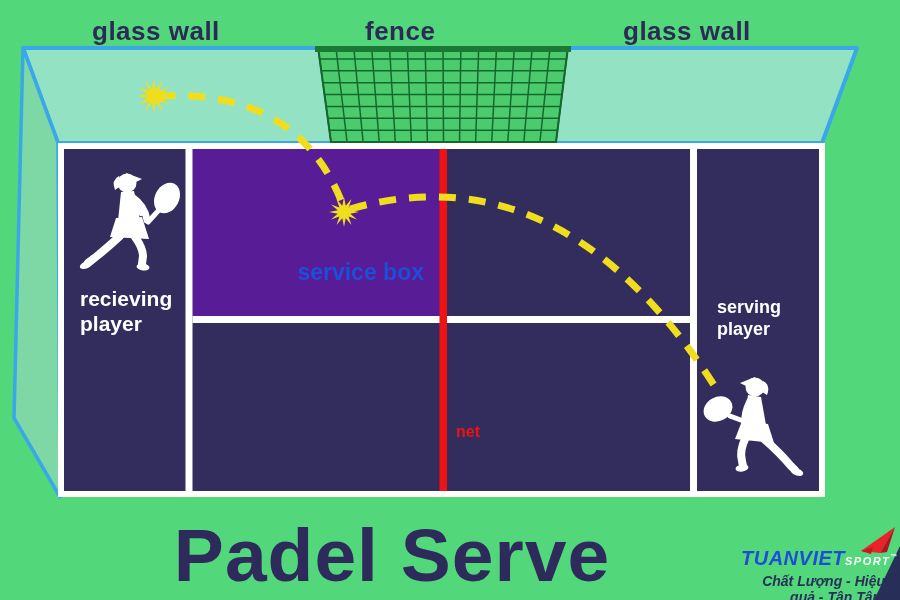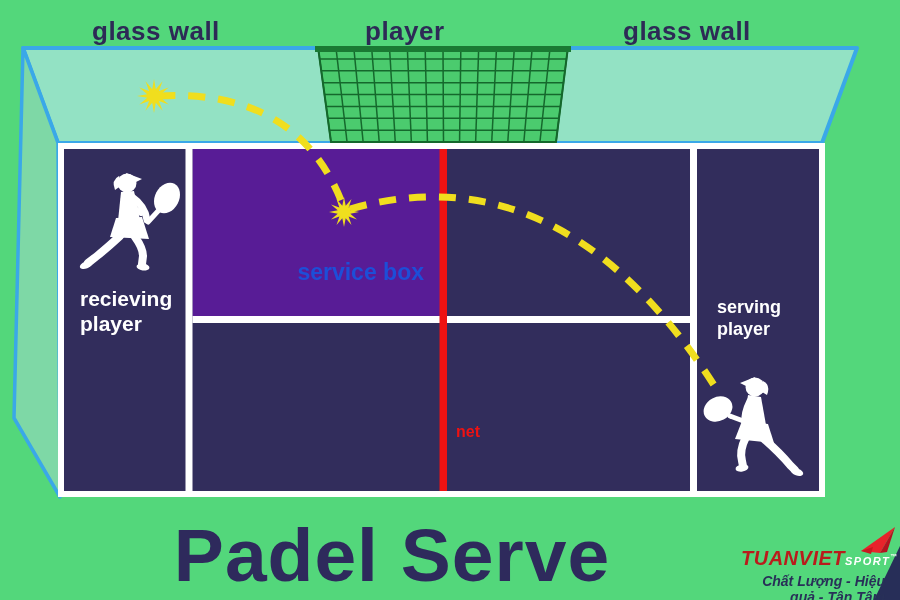--- a/index.html
+++ b/index.html
@@ -16,21 +16,21 @@
   #lbl-fence{left:365px;}
   #lbl-gw-right{left:623px;}
   #lbl-service{left:180px;top:259px;width:244px;text-align:right;font-size:23px;color:#1d4ed8;}
   #lbl-receiving{left:80px;top:286px;width:120px;font-size:21px;line-height:1.2;color:#FFFFFF;}
   #lbl-serving{left:717px;top:297px;width:110px;font-size:18px;line-height:1.2;color:#FFFFFF;}
   #lbl-net{left:456px;top:423px;font-size:16px;color:#EE1212;}
   #title{left:0;top:518px;width:784px;text-align:center;font-size:75px;line-height:75px;
          color:#2E2A5C;letter-spacing:1px;}
   #logo{position:absolute;left:735px;top:527px;width:165px;height:70px;}
   #logo-row{position:absolute;left:6px;top:20px;white-space:nowrap;font-style:italic;font-weight:bold;}
-  #logo-brand{font-size:20px;color:#b91c1c;letter-spacing:0.5px;}
+  #logo-brand{font-size:20px;color:#1d4ed8;letter-spacing:0.5px;}
   #logo-sport{font-size:11px;color:#FFFFFF;letter-spacing:1.5px;}
   #logo-tm{font-size:7px;color:#FFFFFF;vertical-align:super;}
   #logo-tagline{position:absolute;left:0px;top:46px;width:150px;text-align:right;
                 font-size:14px;font-weight:bold;font-style:italic;color:#283058;}
   #plane-svg{position:absolute;left:124px;top:-3px;}
 </style>
 </head>
 <body>
 
 <div id="stage">
@@ -118,21 +118,21 @@
       <path d="M44 64 Q37 78 40 88 L41 93" stroke="#FFFFFF" stroke-width="8" stroke-linecap="round" fill="none"></path>
       <path d="M62 66 Q78 80 88 92 L93 97" stroke="#FFFFFF" stroke-width="8" stroke-linecap="round" fill="none"></path>
       <ellipse cx="40" cy="95" rx="6.5" ry="3.5" transform="rotate(-10 40 95)"></ellipse>
       <ellipse cx="95" cy="99" rx="6.5" ry="3.5" transform="rotate(20 95 99)"></ellipse>
     </g>
 
     <polygon points="874,600 900,546 900,600" fill="#272E58"></polygon>
   </svg>
 
   <div class="lbl wall-lbl" id="lbl-gw-left">glass wall</div>
-  <div class="lbl wall-lbl" id="lbl-fence">player</div>
+  <div class="lbl wall-lbl" id="lbl-fence">fence</div>
   <div class="lbl wall-lbl" id="lbl-gw-right">glass wall</div>
 
   <div class="lbl" id="lbl-service">service box</div>
   <div class="lbl" id="lbl-receiving">recieving player</div>
   <div class="lbl" id="lbl-serving">serving player</div>
   <div class="lbl" id="lbl-net">net</div>
 
   <div class="lbl" id="title">Padel Serve</div>
 
   <div id="logo">

